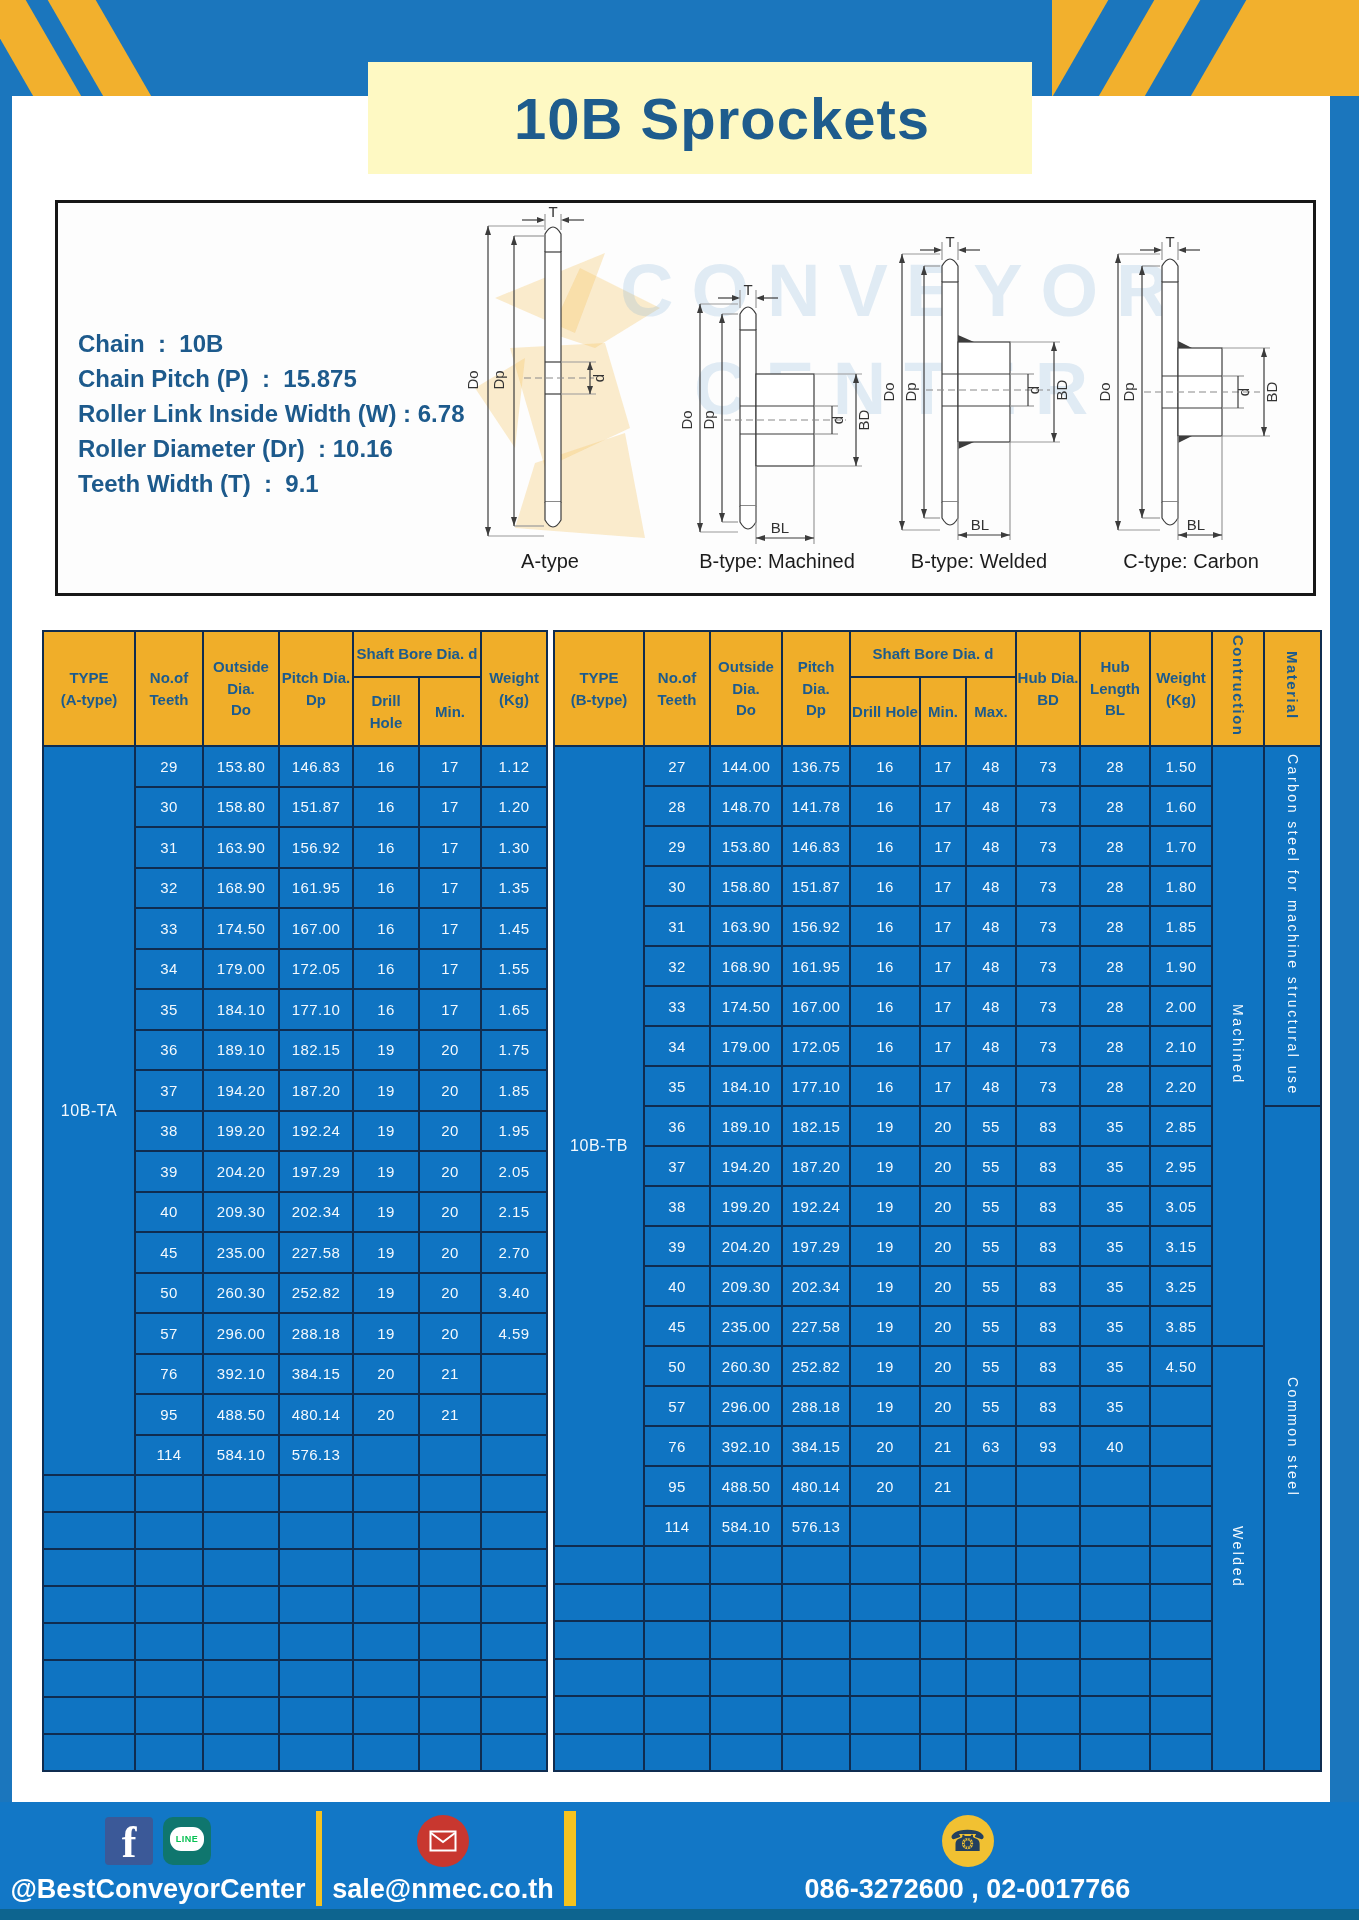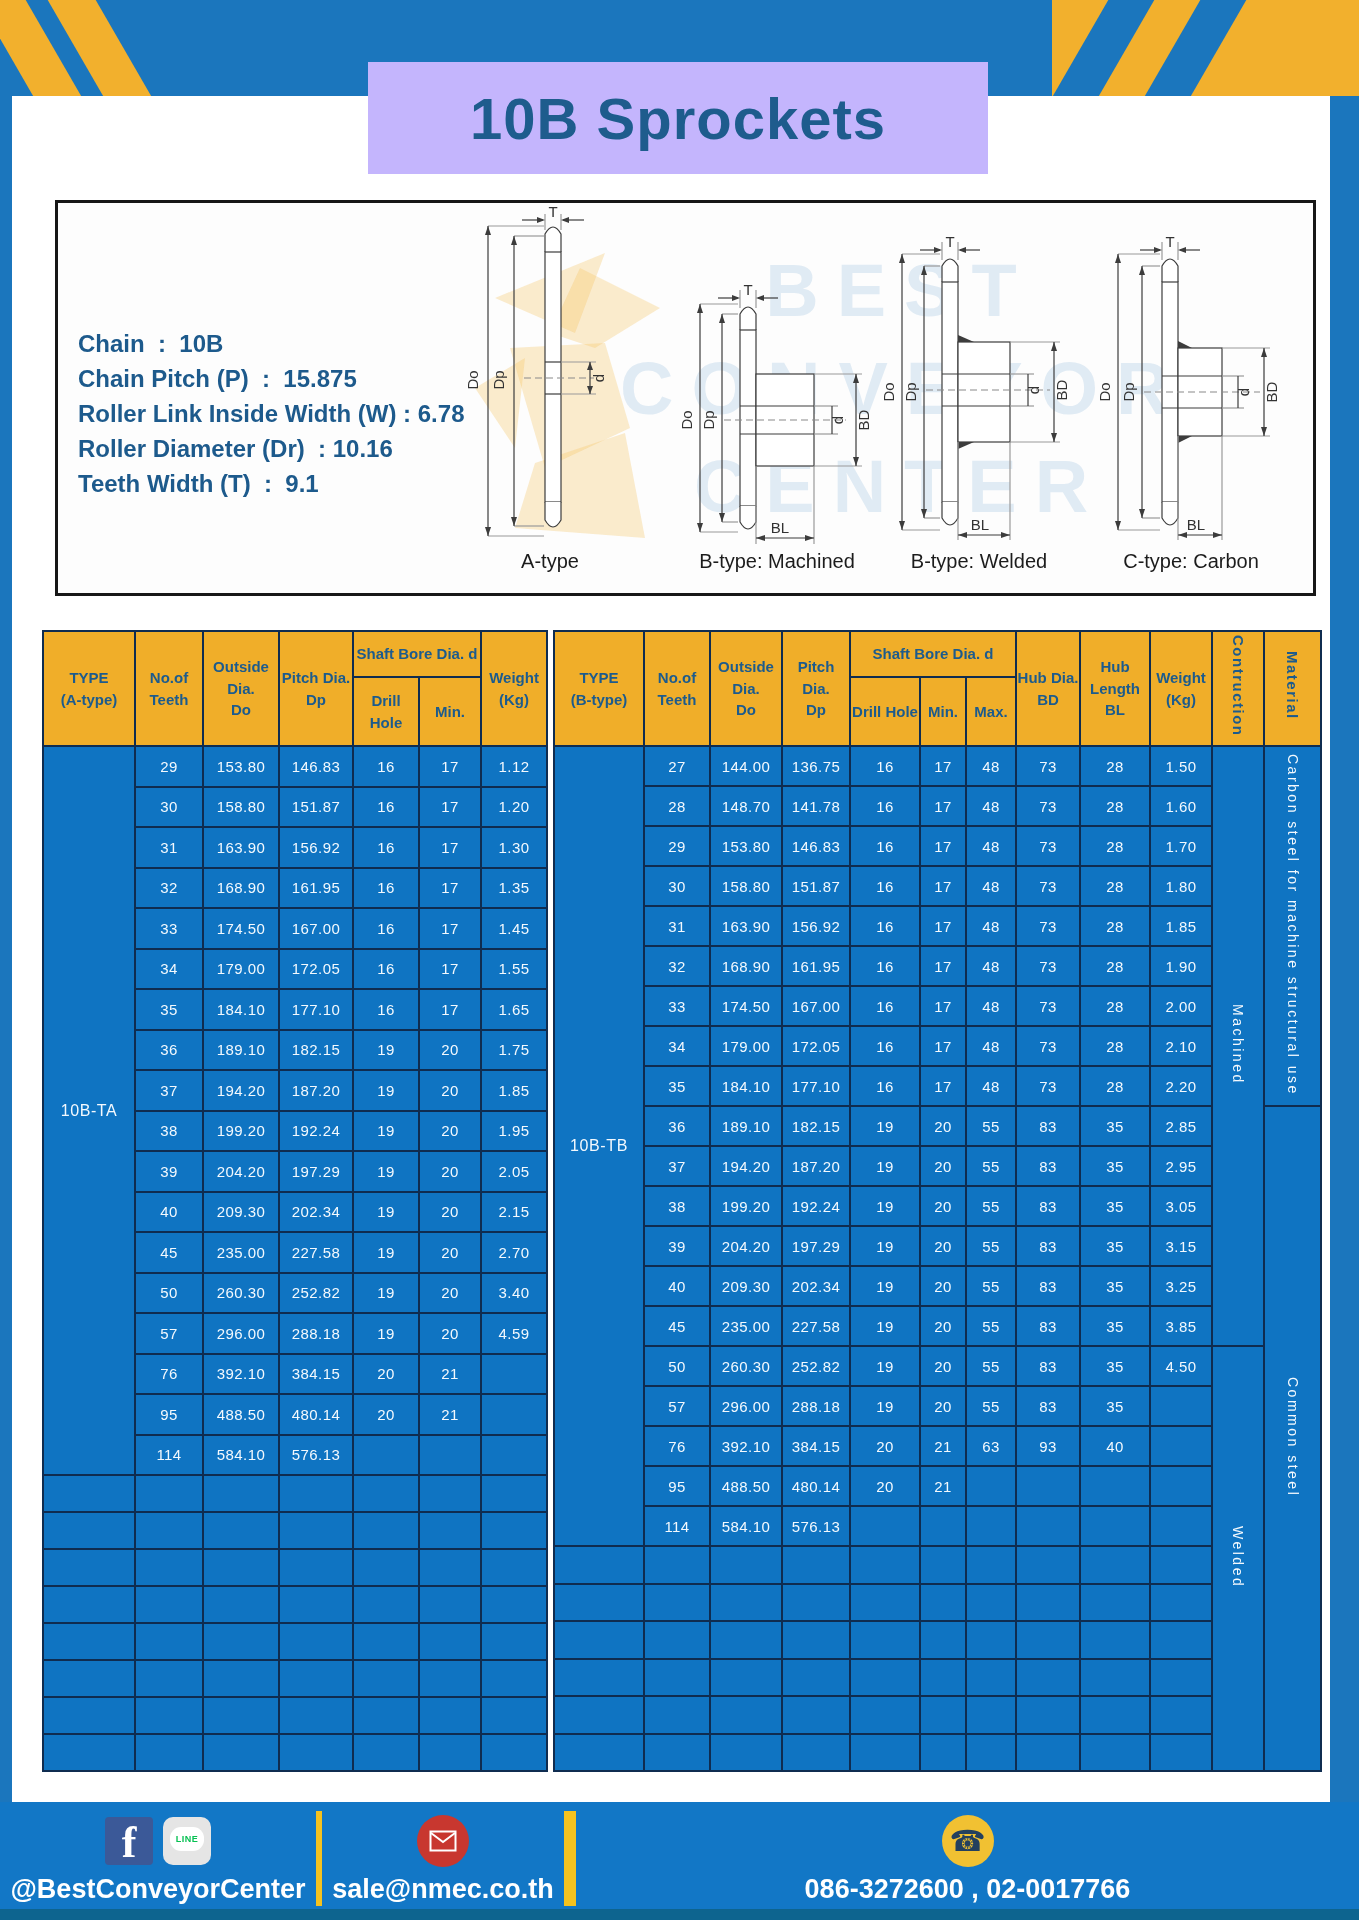--- a/index.html
+++ b/index.html
@@ -11,22 +11,22 @@
   .ys.s1{left:6px;transform:skewX(30deg);}
   .ys.s2{left:76px;transform:skewX(30deg);}
   .yblock{position:absolute;top:-12px;left:1052px;width:310px;height:122px;background:#f2b02d;}
   .bs{position:absolute;top:-12px;height:122px;width:46px;background:#1b76bd;}
   .bs.s1{left:1080px;transform:skewX(-30deg);}
   .bs.s2{left:1172px;transform:skewX(-30deg);}
   
   .frame-left{position:absolute;left:0;top:96px;width:12px;height:1706px;background:#1b76bd;}
   .frame-right{position:absolute;left:1330px;top:96px;width:29px;height:1706px;background:#1b76bd;}
   
-  .title-box{position:absolute;left:368px;top:62px;width:620px;height:112px;background:#c4b5fd;
-             display:flex;align-items:center;justify-content:center;}
+  .title-box{position:absolute;left:368px;top:62px;width:620px;height:112px;background:#fef9c3;
+             display:flex;align-items:center;justify-content:center;padding-left:44px;}
   .title-box span{font-size:58px;font-weight:bold;color:#1e5c8d;letter-spacing:1px;}
   
   .diagram-box{position:absolute;left:55px;top:200px;width:1255px;height:390px;border:3px solid #171717;
                background:#fdfdfd;}
   .specs{position:absolute;left:78px;top:326px;}
   .specs div{font-size:24px;font-weight:bold;color:#1d5a8c;line-height:35px;white-space:pre;}
   .caption{position:absolute;top:550px;width:220px;margin-left:-110px;text-align:center;
            font-size:20px;color:#1c1c1c;}
   svg.diag{position:absolute;overflow:visible;}
   
@@ -58,21 +58,21 @@
           display:flex;align-items:stretch;}
   .footer-bottom{position:absolute;left:0;bottom:0;width:100%;height:11px;background:#0d648f;}
   .f-item{display:flex;flex-direction:column;align-items:center;justify-content:flex-start;
           padding-top:9px;box-sizing:border-box;}
   .f-sep{width:6px;background:#f5c21f;margin:9px 0 14px 0;}
   .f-label{color:#ffffff;font-weight:bold;font-size:27px;margin-top:3px;white-space:nowrap;}
   .icons{height:60px;display:flex;align-items:center;gap:10px;}
   .ic-fb{width:48px;height:48px;background:#3b5998;border-radius:4px;color:#fff;
          font-weight:bold;font-size:44px;line-height:52px;text-align:center;
          font-family:"Liberation Serif",serif;}
-  .ic-line{width:48px;height:48px;background:#e5e5e5;border-radius:10px;}
+  .ic-line{width:48px;height:48px;background:#0f766e;border-radius:10px;}
   .ic-line .bubble{width:34px;height:24px;background:#fff;border-radius:11px;margin:10px auto 0 auto;
          text-align:center;line-height:24px;font-size:9px;font-weight:bold;color:#06c152;letter-spacing:.5px;}
   .ic-round{width:52px;height:52px;border-radius:50%;display:flex;align-items:center;justify-content:center;}
   .ic-mail{background:#c8372f;}
   .ic-globe{background:#4ab5e6;}
   .ic-phone{background:#f1c132;}
   .ic-phone span{font-family:"DejaVu Sans",sans-serif;font-size:29px;color:#23405e;line-height:1;}
 </style>
 </head>
 <body>
@@ -98,21 +98,20 @@
   <svg class="wm-logo" width="230" height="320">
     <g fill="rgba(243,186,73,0.30)">
       <polygon points="40,60 150,15 120,95"></polygon>
       <polygon points="125,30 205,70 140,110 95,95"></polygon>
       <polygon points="55,110 150,105 175,190 90,230"></polygon>
       <polygon points="80,225 170,195 190,300 60,290"></polygon>
       <polygon points="20,150 70,120 60,210"></polygon>
     </g>
   </svg>
   <div class="wm-text">
-    <div>BEST</div>
     <div>CONVEYOR</div>
     <div>CENTER</div>
   </div>
 
   <div class="specs">
     <div>Chain  :  10B</div>
     <div>Chain Pitch (P)  :  15.875</div>
     <div>Roller Link Inside Width (W) : 6.78</div>
     <div>Roller Diameter (Dr)  : 10.16</div>
     <div>Teeth Width (T)  :  9.1</div>

